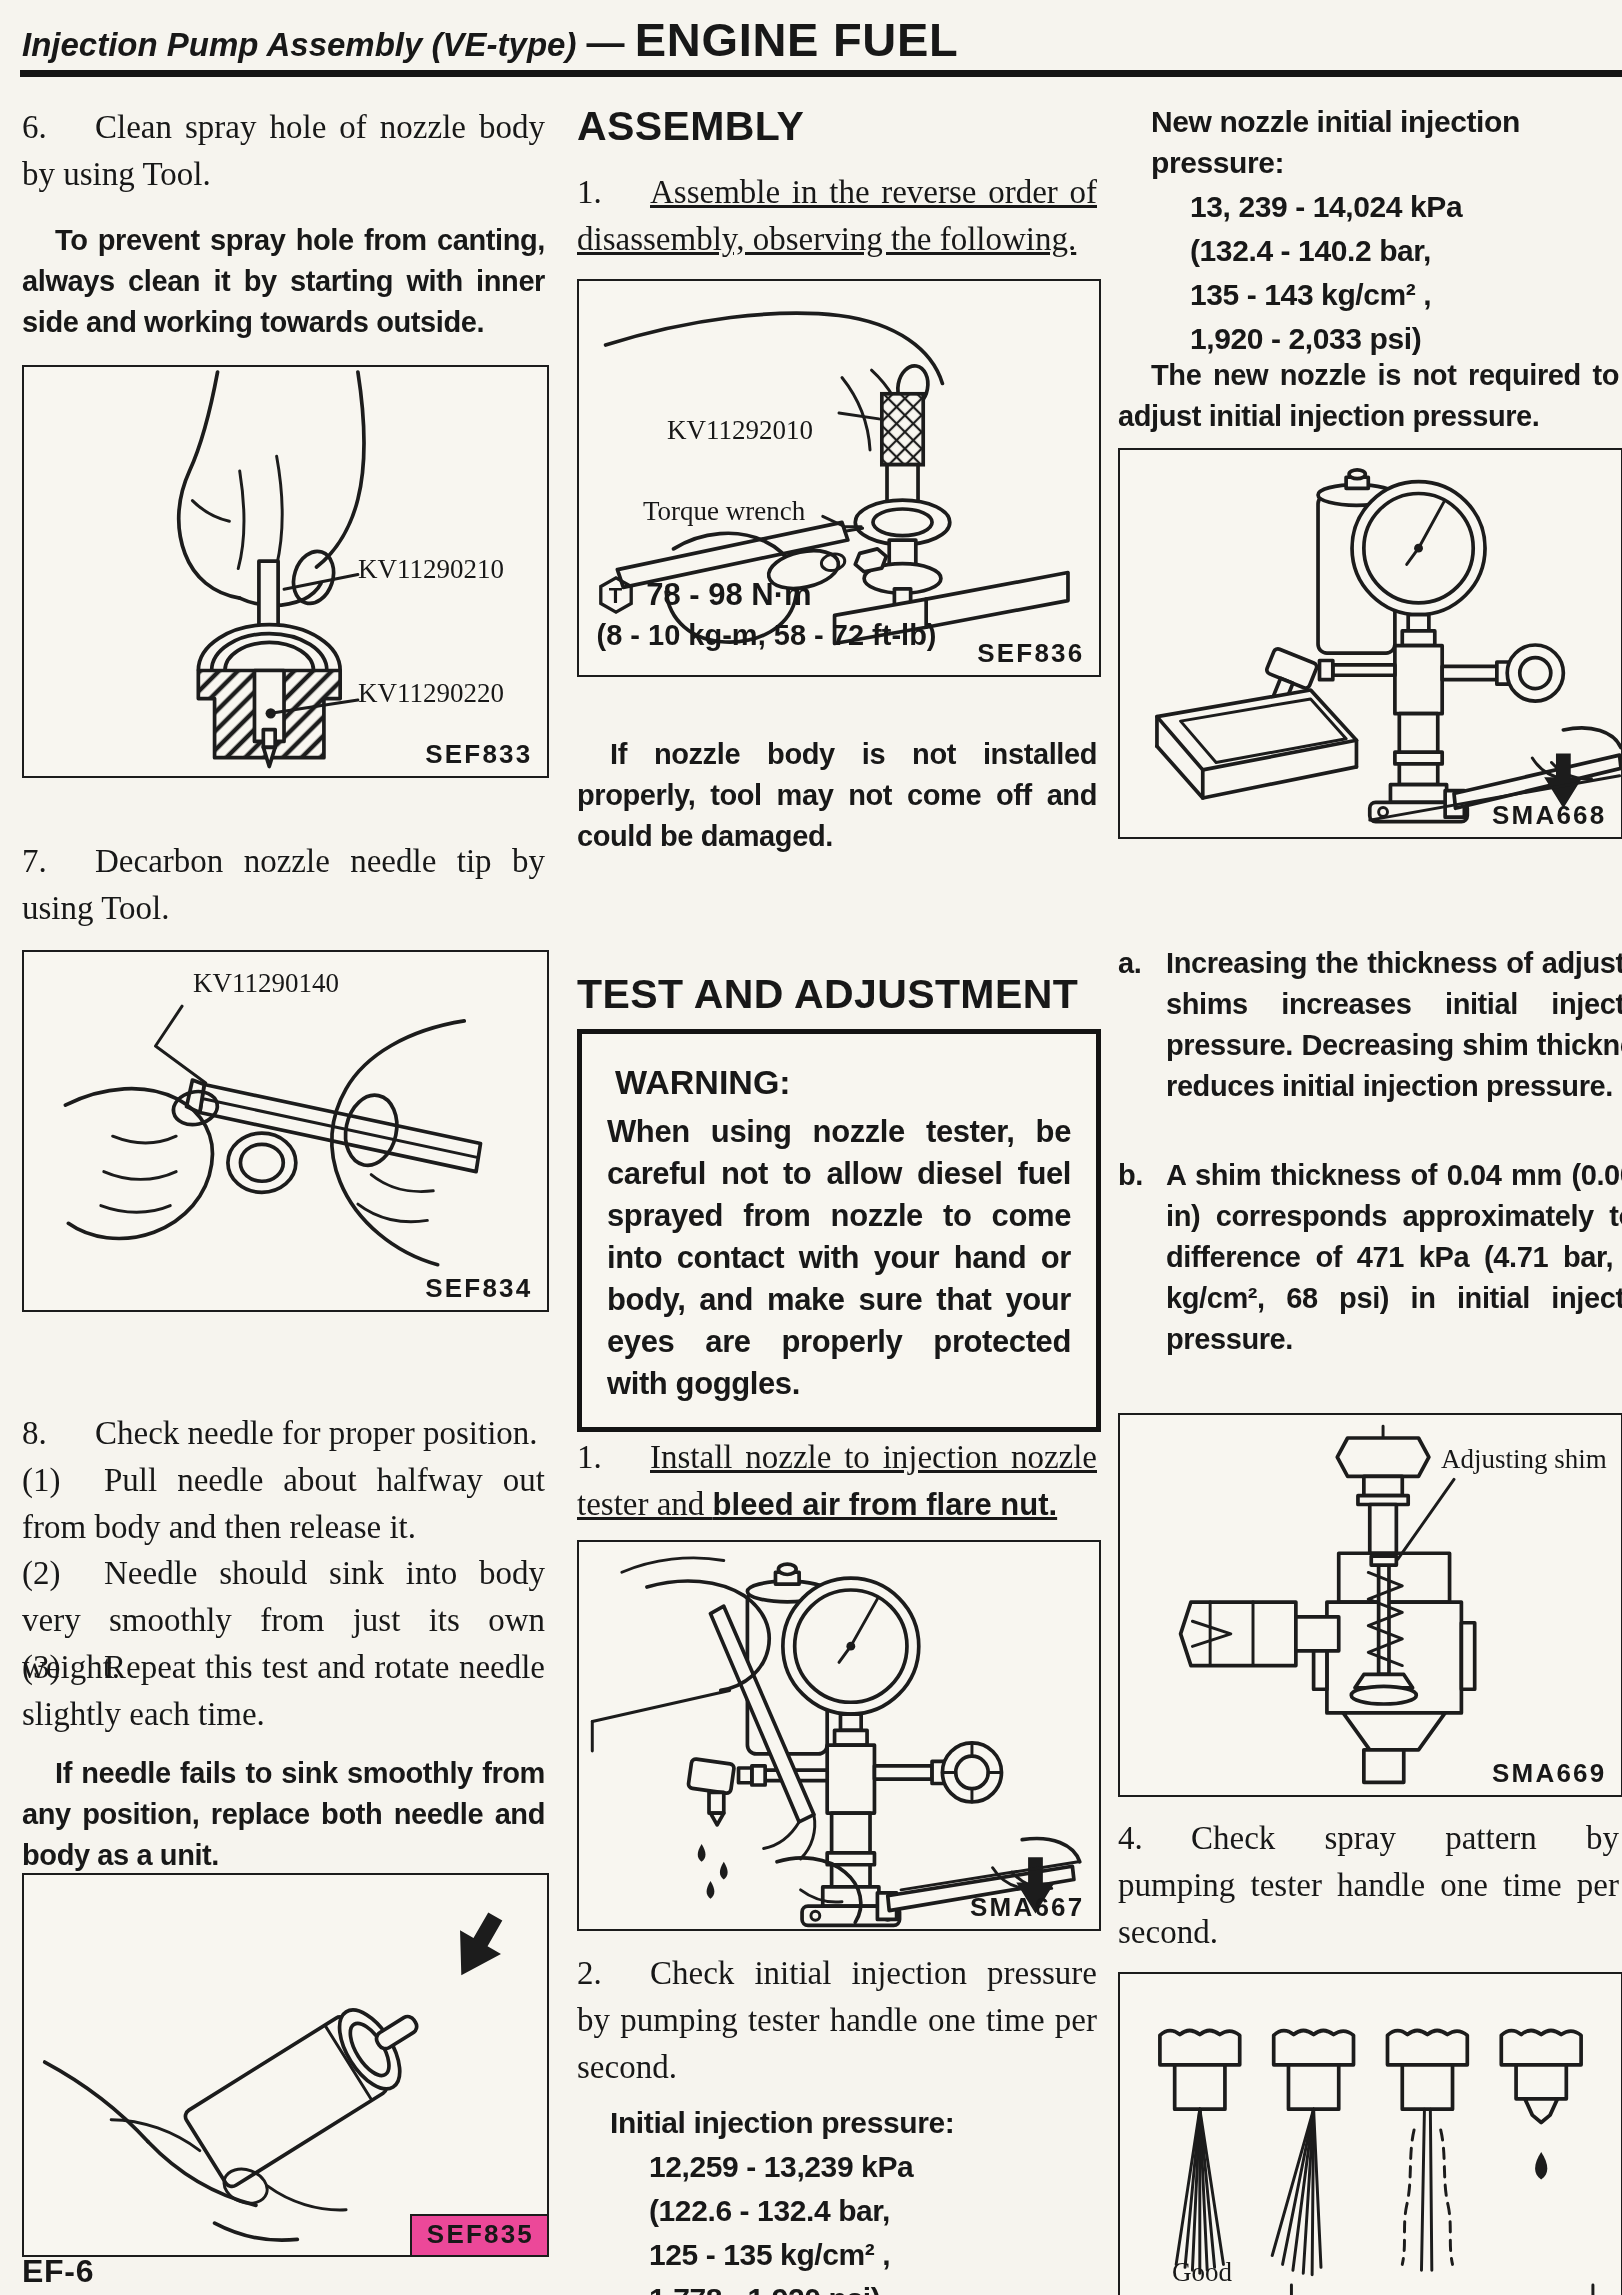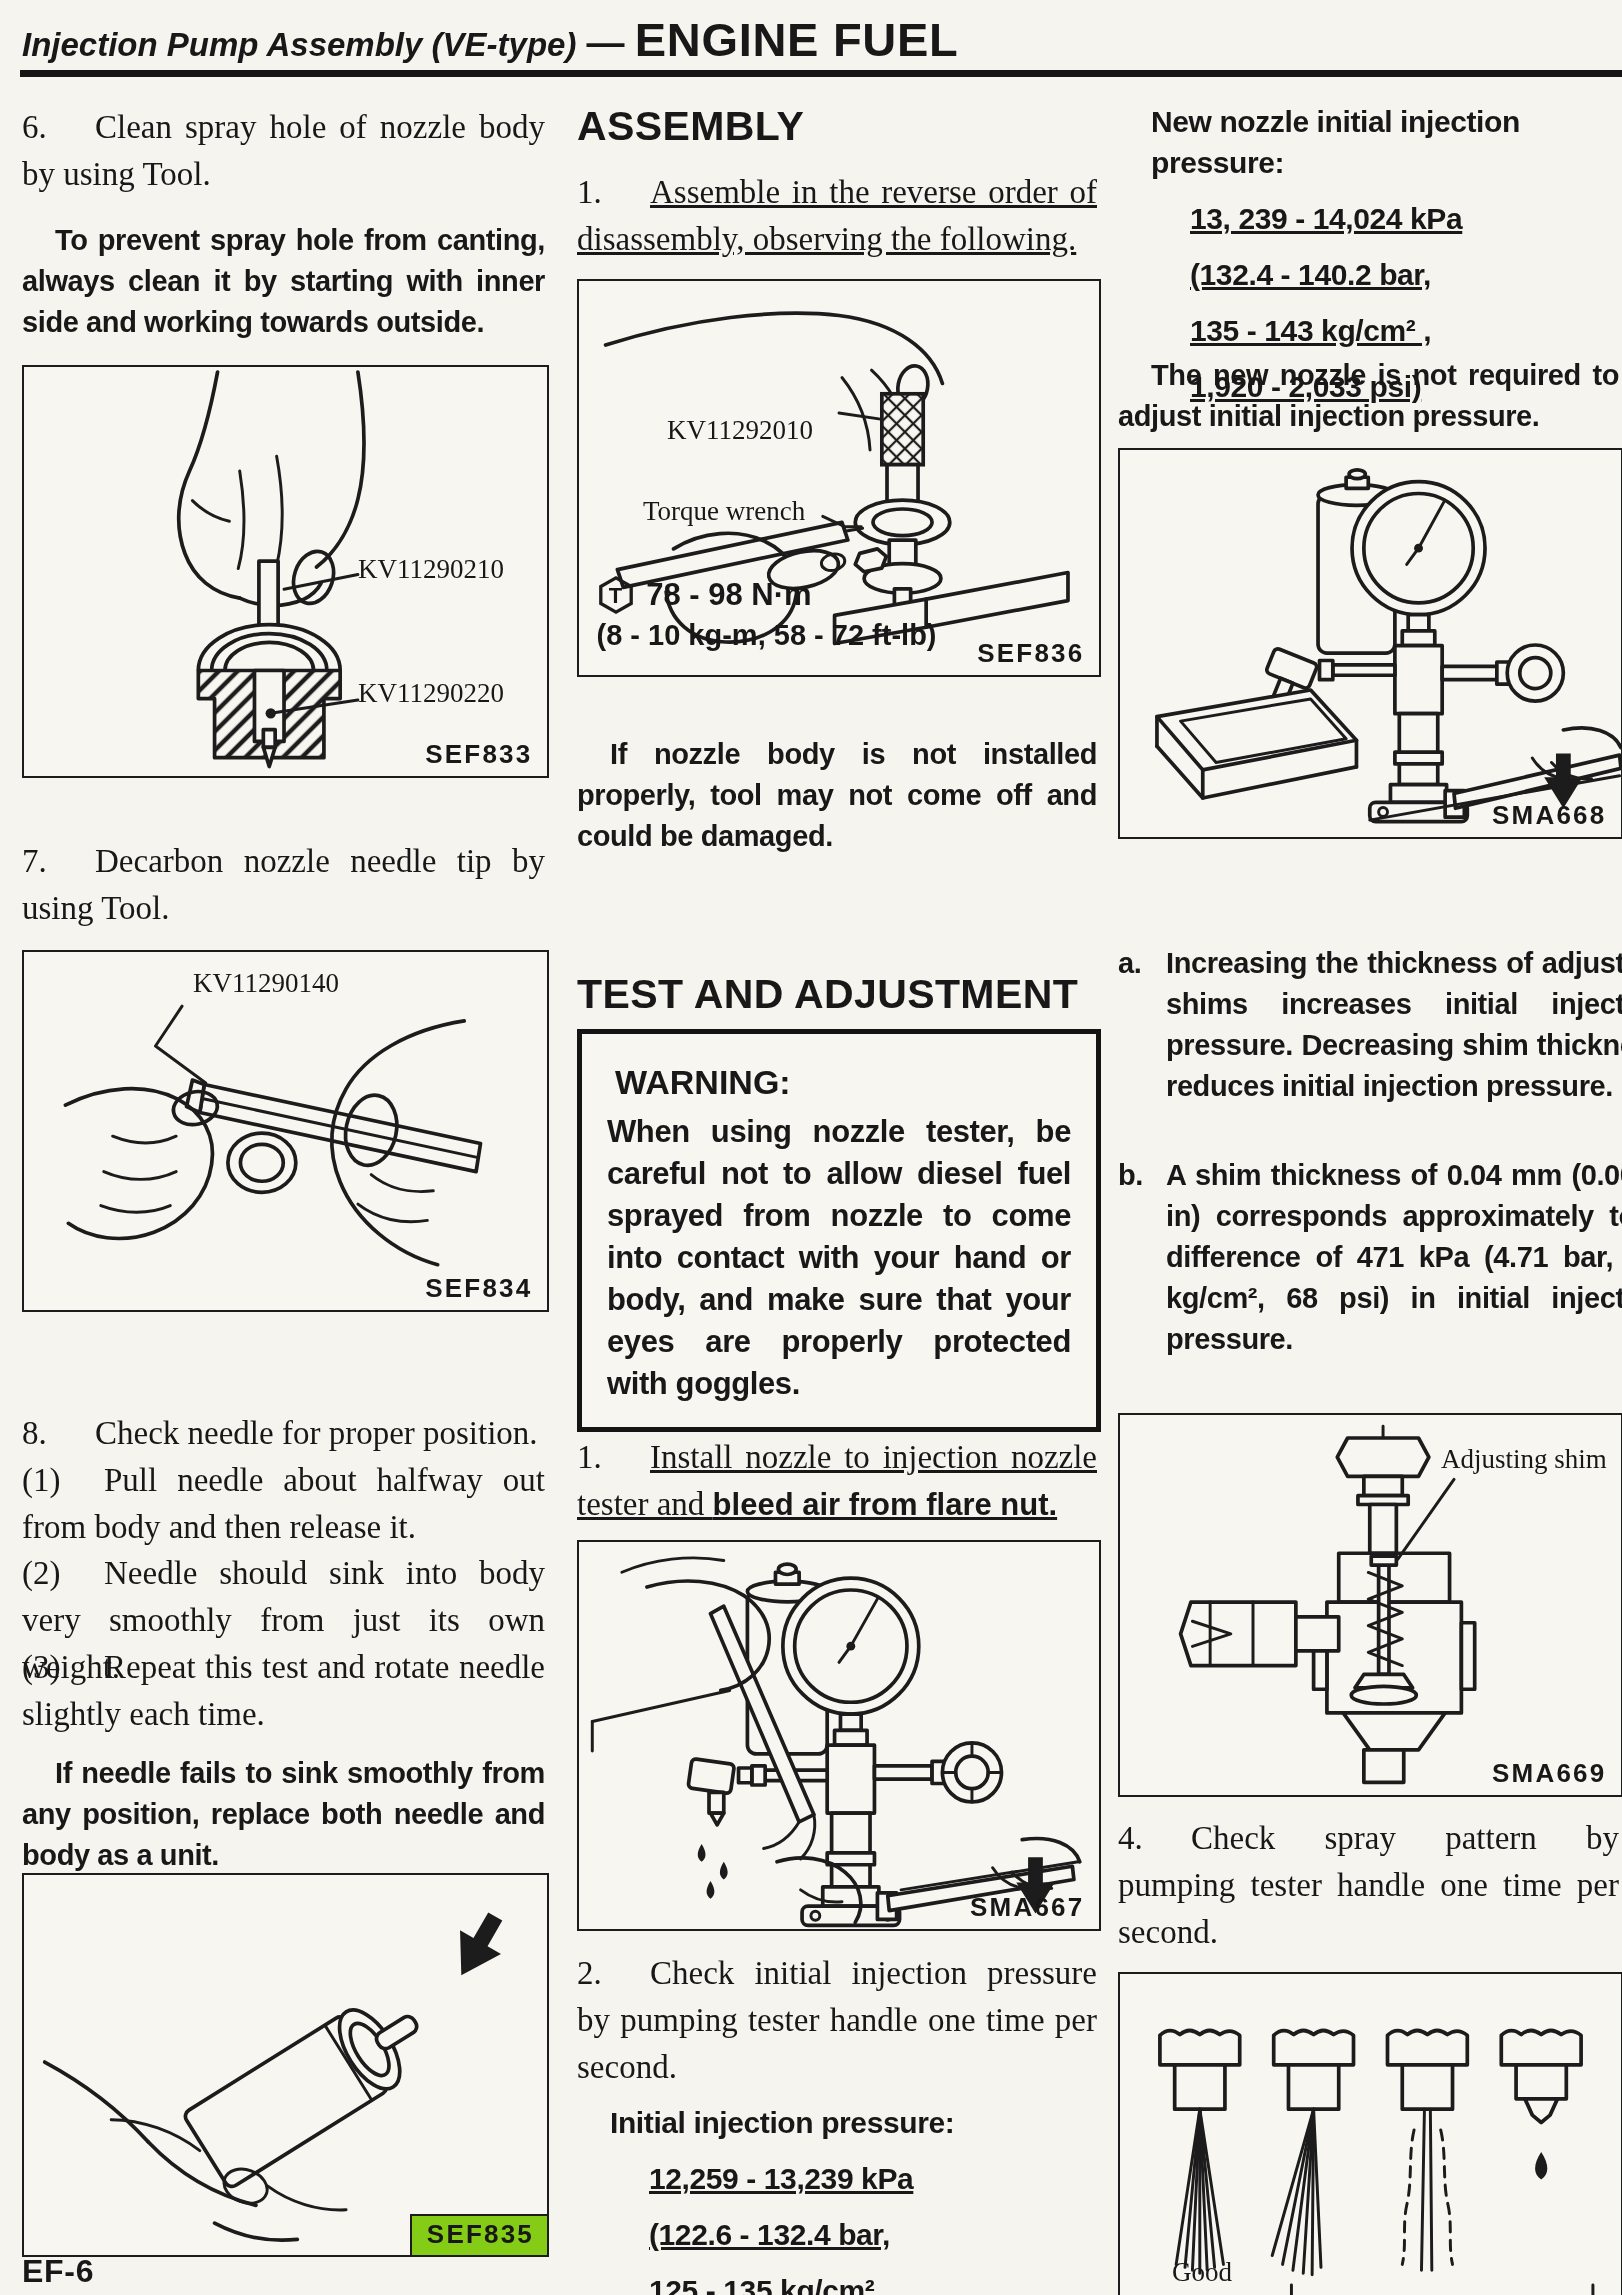--- a/index.html
+++ b/index.html
@@ -7,32 +7,32 @@
   
   .serif{font:33px/47px "Liberation Serif",serif;text-align:justify;margin:0;}
   .bsans{font:bold 29px/41px "Liberation Sans",sans-serif;letter-spacing:-0.4px;text-align:justify;margin:0;}
   .indent1{text-indent:33px;}
   .h2{font:bold 41px/45px "Liberation Sans",sans-serif;margin:0;letter-spacing:0.4px;}
   .num{display:inline-block;min-width:73px;}
   .subnum{display:inline-block;min-width:82px;}
   .hang{padding-left:48px;text-indent:-48px;}
   .hang .hnum{display:inline-block;width:48px;text-indent:0;}
   .spec-title{font:bold 30px/41px "Liberation Sans",sans-serif;letter-spacing:-0.4px;margin:0 0 0 33px;}
-  .spec-line{font:bold 30px/40px "Liberation Sans",sans-serif;letter-spacing:-0.4px;margin:16px 0 0 72px;text-decoration:underline;}
+  .spec-line{font:bold 30px/40px "Liberation Sans",sans-serif;letter-spacing:-0.4px;margin:4px 0 0 72px;}
   .abs{position:absolute;}
   
   .rule{position:absolute;left:20.4px;right:0;top:70px;height:6.6px;background:#151515;}
   .ht-i{font:bold italic 33px/38px "Liberation Sans",sans-serif;text-align:center;}
   .ht-d{font:bold 38px/38px "Liberation Sans",sans-serif;margin:0 10.2px;}
   .ht-m{font:bold 47px/47px "Liberation Sans",sans-serif;letter-spacing:0.7px;}
   
   .fig{position:absolute;background:#f8f6f0;border:2.9px solid #1c1c1c;}
   .fig svg{position:absolute;left:0;top:0;width:100%;height:100%;}
   .figcode{position:absolute;right:14.6px;bottom:7.3px;font:bold 26px/29px "Liberation Sans",sans-serif;letter-spacing:2.2px;}
-  .figcode.boxed{border-top:2.9px solid #1c1c1c;border-left:2.9px solid #1c1c1c;right:0;bottom:0;padding:4.4px 13px 5.8px 14.6px;background:#84cc16;}
+  .figcode.boxed{border-top:2.9px solid #1c1c1c;border-left:2.9px solid #1c1c1c;right:0;bottom:0;padding:4.4px 13px 5.8px 14.6px;background:#ec4899;}
   .figlabel{position:absolute;font:27px/31px "Liberation Serif",serif;white-space:nowrap;}
   
   .warn{position:absolute;border:5.1px solid #141414;padding:19px 25px 22px 25px;background:#f8f6f0;}
   .warn-title{font:bold 34px/42px "Liberation Sans",sans-serif;margin:8px;}
   .warn-text{font:bold 31px/42px "Liberation Sans",sans-serif;letter-spacing:-0.4px;text-align:justify;margin:2.9px 0 0 0;}
   
   .tq{position:absolute;left:17.5px;top:295px;width:467px;}
   .tq-row{display:flex;align-items:center;gap:11.7px;}
   .tq-hex{position:relative;width:38px;height:38px;flex:0 0 38px;}
   .tq-hex svg{width:38px;height:38px;display:block;}

